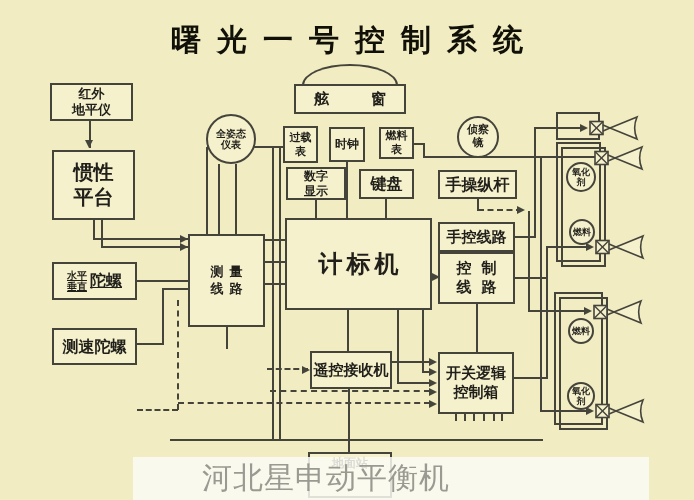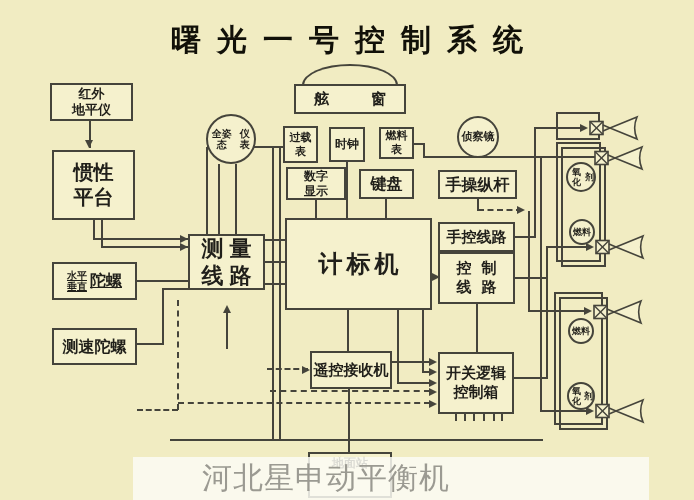--- a/index.html
+++ b/index.html
@@ -8,21 +8,21 @@
   }
   html,body{margin:0;padding:0;}
   body{font-family:"DejaVu Sans",sans-serif;}
   #stage{position:relative;width:694px;height:500px;background:var(--bg);overflow:hidden;color:var(--tx);}
   .title{position:absolute;left:0;right:0;top:20px;text-align:center;font-size:30px;font-weight:bold;
          letter-spacing:16px;padding-left:16px;color:#111008;z-index:6;}
   .box{position:absolute;border:2px solid var(--ln);background:var(--bf);box-sizing:border-box;
        display:flex;flex-direction:column;align-items:center;justify-content:center;
        font-weight:bold;line-height:1.25;z-index:3;text-align:center;}
   .circ{position:absolute;border:2px solid var(--ln);background:var(--bf);box-sizing:border-box;
-        border-radius:50%;display:flex;align-items:center;justify-content:center;
+        border-radius:50%;display:flex;flex-direction:column;align-items:center;justify-content:center;
         font-weight:bold;line-height:1.15;z-index:4;text-align:center;}
   .tank{position:absolute;border:2px solid var(--ln);box-sizing:border-box;background:transparent;z-index:2;}
   .tank.copy{z-index:1;}
   .ln{position:absolute;background:var(--ln);z-index:1;}
   .ln.h{height:2px;} .ln.v{width:2px;}
   .ln.dh{height:0;background:none;border-top:2px dashed var(--ln);}
   .ln.dv{width:0;background:none;border-left:2px dashed var(--ln);}
   .ar{position:absolute;width:0;height:0;z-index:2;}
   .ar.r{border-top:4px solid transparent;border-bottom:4px solid transparent;border-left:8px solid var(--ln);}
   .ar.u{border-left:4px solid transparent;border-right:4px solid transparent;border-bottom:8px solid var(--ln);}
@@ -148,21 +148,21 @@
       </span>
       <span>陀螺</span>
     </div>
   </div>
 
   <div class="box" style="left:52px;top:328px;width:85px;height:37px;font-size:16px;">
     <span>测速陀螺</span>
   </div>
 
 
-  <div class="box" style="left:188px;top:234px;width:77px;height:56px;font-size:22px;">
+  <div class="box" style="left:188px;top:234px;width:77px;height:93px;font-size:13px;">
     <span class="ls6">测量</span>
     <span class="ls6">线路</span>
   </div>
 
   <div class="box" style="left:285px;top:218px;width:147px;height:92px;font-size:24px;">
     <span style="letter-spacing:4px;padding-left:4px;">计标机</span>
   </div>
 
 
   <div class="box" style="left:310px;top:351px;width:82px;height:38px;font-size:15px;">

